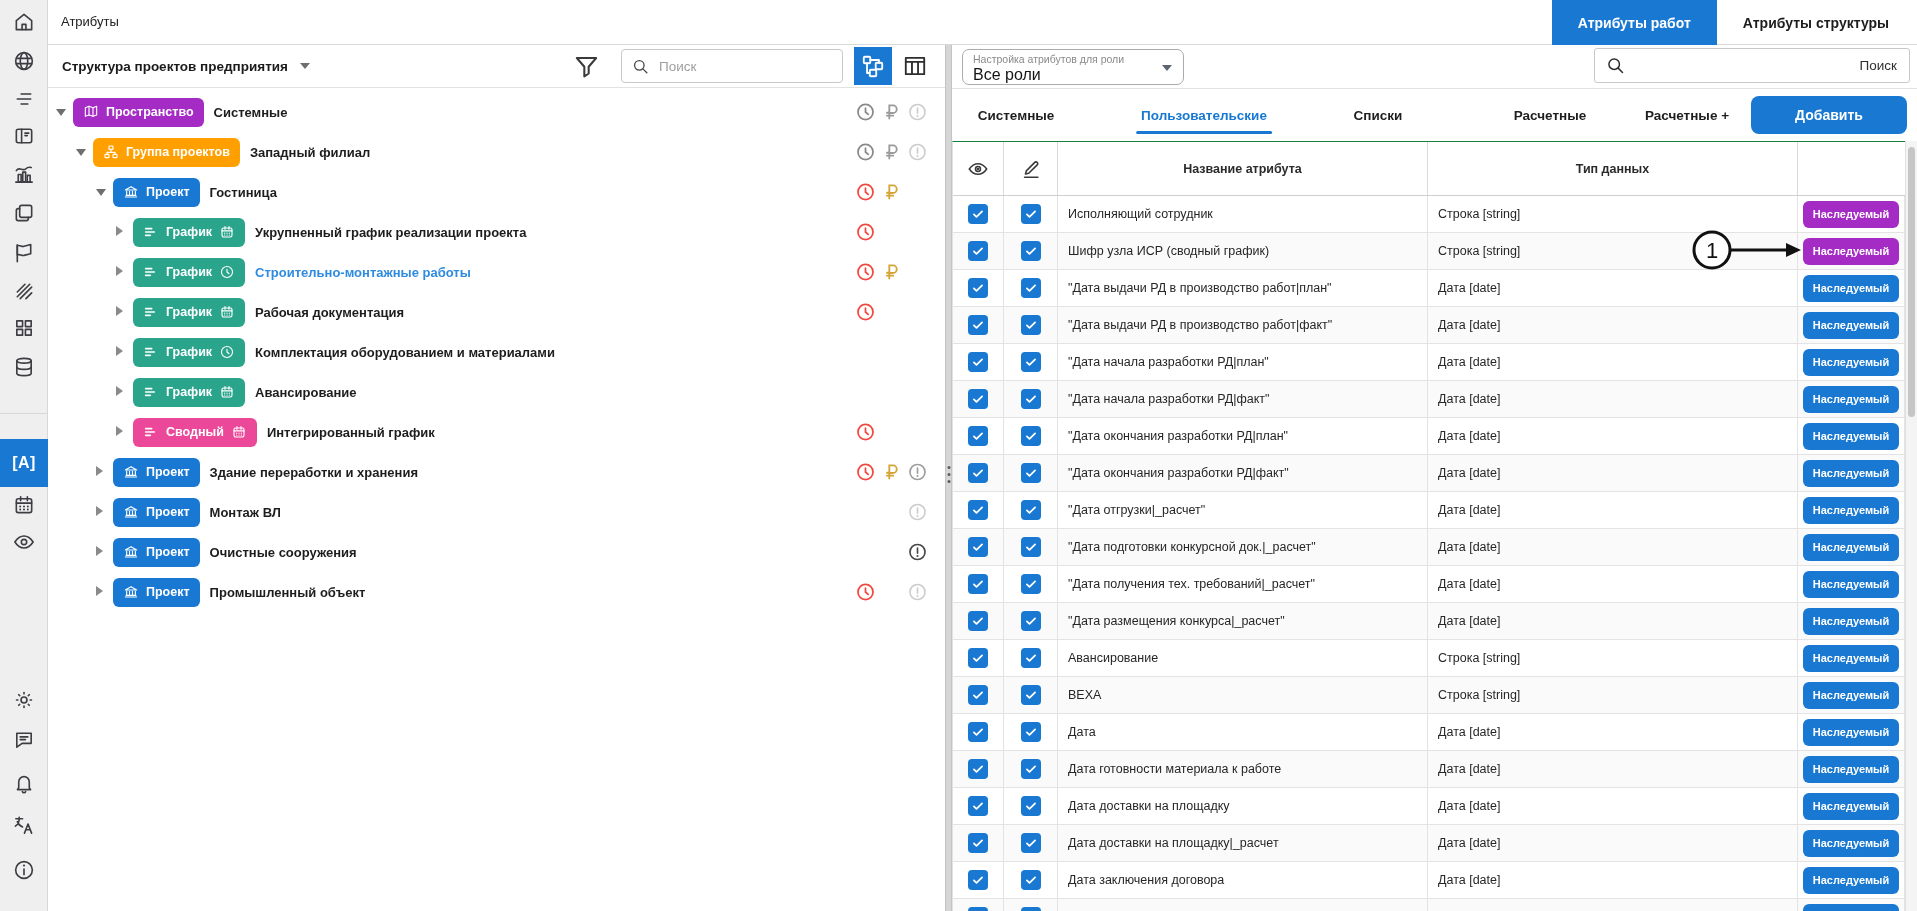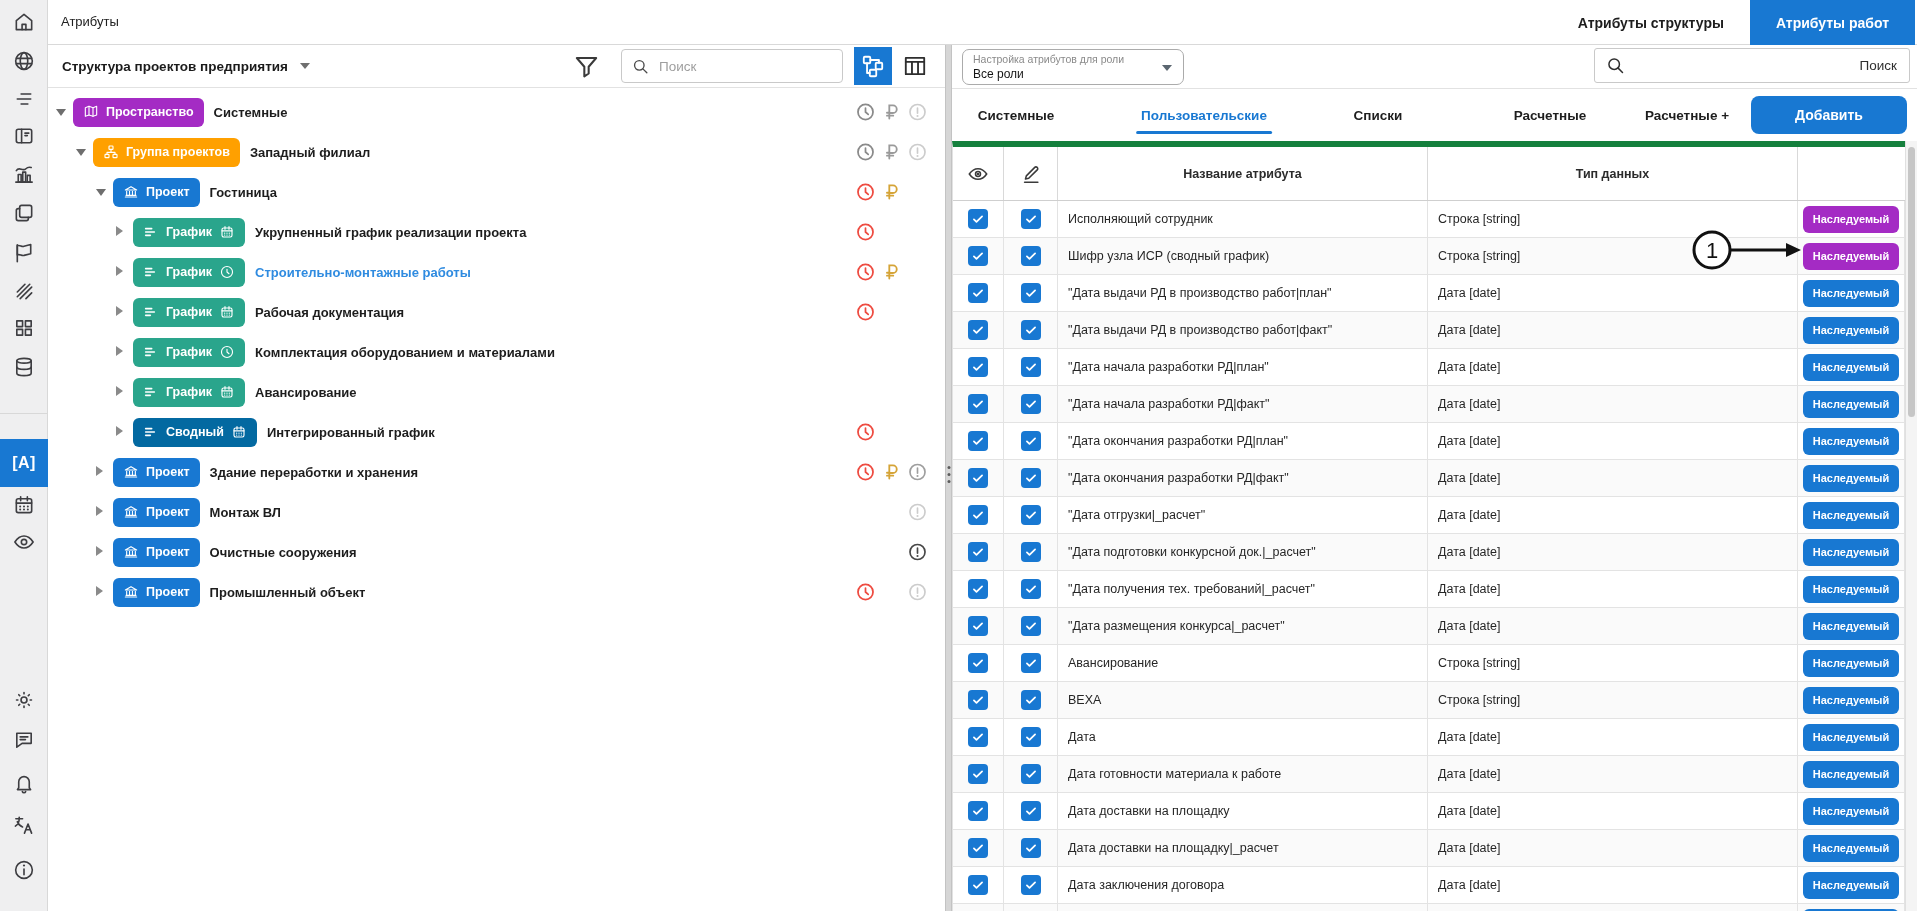--- a/index.html
+++ b/index.html
@@ -52,34 +52,34 @@
   
   .splitter{position:absolute;left:945px;top:45px;width:7px;bottom:0;background:#d6d6d6;border-left:1px solid #c3c3c3;border-right:1px solid #c3c3c3;box-sizing:border-box;cursor:col-resize;}
   .splitter .dots{position:absolute;left:50%;transform:translateX(-50%);top:421px;display:flex;flex-direction:column;gap:4px;}
   .splitter .dots i{width:3px;height:3px;border-radius:50%;background:#5c5c5c;}
 
   
   .rp{position:absolute;left:952px;top:45px;right:0;bottom:0;background:#fff;}
   .rp-toolbar{position:absolute;top:0;left:0;right:0;height:44px;border-bottom:1px solid #e2e2e2;box-sizing:border-box;}
   .role-box{position:absolute;left:10px;top:4px;width:222px;height:36px;border:1px solid #ababab;border-radius:7px;box-sizing:border-box;padding:3px 26px 0 10px;cursor:pointer;background:#fff;}
   .role-label{font-size:10.5px;color:#8a8a8a;line-height:13px;white-space:nowrap;}
-  .role-value{font-size:12px;color:#141414;line-height:17px;}
+  .role-value{font-size:16px;color:#141414;line-height:17px;}
   .role-caret{position:absolute;right:11px;top:15px;width:0;height:0;border-left:5.5px solid transparent;border-right:5.5px solid transparent;border-top:6.5px solid #5b6670;}
   .rp-search{position:absolute;right:7px;top:3px;width:316px;height:35px;border:1px solid #c9c9c9;border-radius:3px;display:flex;align-items:center;gap:8px;padding:0 10px;box-sizing:border-box;}
   .rp-search .ic{width:21px;height:21px;color:#2e2e2e;}
   .rp-search input{flex:1;border:none;outline:none;font-size:13.5px;font-family:inherit;color:#222;text-align:right;background:transparent;min-width:0;}
   .rp-search input::placeholder{color:#2f2f2f;}
 
   .rp-tabs{position:absolute;top:44px;left:0;right:0;height:52px;}
   .rp-tab{position:absolute;top:0;height:52px;transform:translateX(-50%);display:flex;align-items:center;font-size:13.5px;font-weight:600;color:#1e1e1e;cursor:pointer;white-space:nowrap;}
   .rp-tab.active{color:#1878D2;}
   .rp-tab.active::after{content:'';position:absolute;left:-5px;right:-5px;bottom:7px;height:3px;border-radius:2px;background:#1878D2;}
   .add-btn{position:absolute;right:10px;top:7px;width:156px;height:38px;background:#1878D2;color:#fff;border:none;border-radius:8px;font-size:14px;font-weight:600;font-family:inherit;cursor:pointer;}
 
-  .rp-table{position:absolute;top:96px;left:0;right:12px;bottom:0;border-top:6px solid #15803d;border-left:1px solid #e2e2e2;box-sizing:border-box;}
+  .rp-table{position:absolute;top:96px;left:0;right:12px;bottom:0;border-top:1px solid #15803d;border-left:1px solid #e2e2e2;box-sizing:border-box;}
   .thead{position:absolute;top:0;left:0;right:0;height:54px;display:flex;border-bottom:1px solid #cfcfcf;box-sizing:border-box;background:#fff;}
   .th{display:flex;align-items:center;justify-content:center;font-size:12.5px;font-weight:600;color:#2b2b2b;border-right:1px solid #d9d9d9;box-sizing:border-box;}
   .th .ic{width:22px;height:22px;color:#3a3a3a;}
   .c1{width:51px;flex:none;}.c2{width:54px;flex:none;}.c3{width:370px;flex:none;}.c4{width:370px;flex:none;}.c5{width:107px;flex:none;border-right:none;}
   .tbody{position:absolute;top:54px;left:0;right:0;bottom:0;overflow:hidden;}
   .trow{display:flex;height:37px;border-bottom:1px solid #e3e3e3;box-sizing:border-box;background:#fff;}
   .trow:nth-child(even){background:#fafafa;}
   .td{display:flex;align-items:center;border-right:1px solid #e3e3e3;box-sizing:border-box;}
   .td.txt{padding-left:10px;font-size:12.5px;color:#262626;white-space:nowrap;overflow:hidden;}
   .cb{width:20px;height:20px;border-radius:4px;background:#1878D2;margin:auto;display:flex;align-items:center;justify-content:center;cursor:pointer;}
@@ -174,22 +174,22 @@
           <circle cx="12" cy="12" r="8.7"></circle>
           <path d="M12 11v6"></path>
           <path d="M12 7.3h.01" stroke-width="2.3"></path>
         </svg></div>
       <div class="rail-div" style="top: 413px;"></div>
     </aside>
 
   <header class="topbar">
     <div class="app-title">Атрибуты</div>
     <div class="top-tabs">
+      <div class="top-tab active">Атрибуты работ</div>
       <div class="top-tab">Атрибуты структуры</div>
-      <div class="top-tab active">Атрибуты работ</div>
     </div>
   </header>
 
   <section class="tree-panel">
     <div class="tree-toolbar">
       <div class="tree-select">
         <span>Структура проектов предприятия</span>
         <span class="sel-caret"></span>
       </div>
       <span class="funnel-btn ic" id="funnelBtn">
@@ -447,21 +447,21 @@
                   <path d="M8.5 13.7h.01M12 13.7h.01M15.5 13.7h.01M8.5 16.6h.01M12 16.6h.01M15.5 16.6h.01" stroke-width="1.9"></path>
                 </svg>
               </span>
             </span>
             <span class="tree-label">Авансирование</span>
           </span>
         </div>
         <div class="tree-row" style="top: 324px;">
           <span class="tree-caret caret-right" style="left:68px"></span>
           <span class="tree-main" style="left:85px">
-            <span class="tree-badge" style="background:#0369a1">
+            <span class="tree-badge" style="background:#ec4899">
               <span class="ic">
                 <svg viewBox="0 0 24 24" fill="none" stroke="currentColor" stroke-width="2.4" stroke-linecap="round">
                   <path d="M4 7h9M4 12h13M4 17h7"></path>
                 </svg>
               </span>
               <span>Сводный</span>
               <span class="ic">
                 <svg viewBox="0 0 24 24" fill="none" stroke="currentColor" stroke-width="1.7" stroke-linecap="round" stroke-linejoin="round">
                   <rect x="4.5" y="6" width="15" height="13.5" rx="2.5"></rect>
                   <path d="M4.5 10.3h15M9 4v4M15 4v4"></path>

